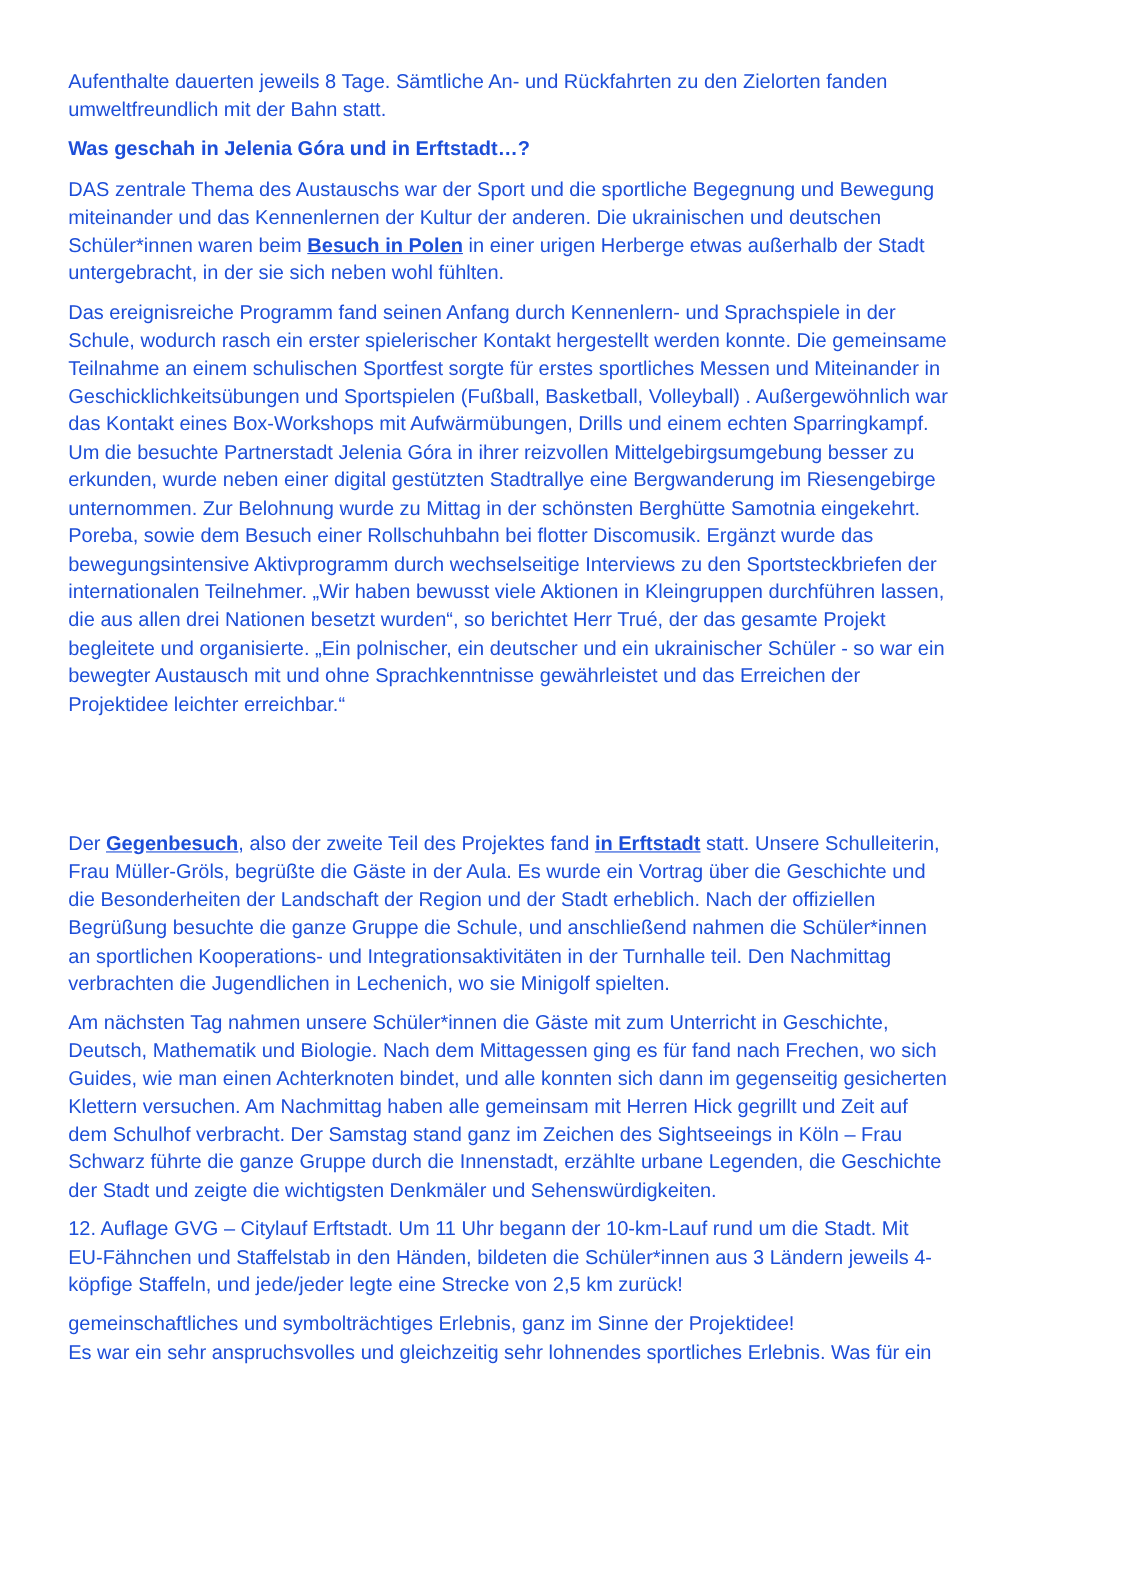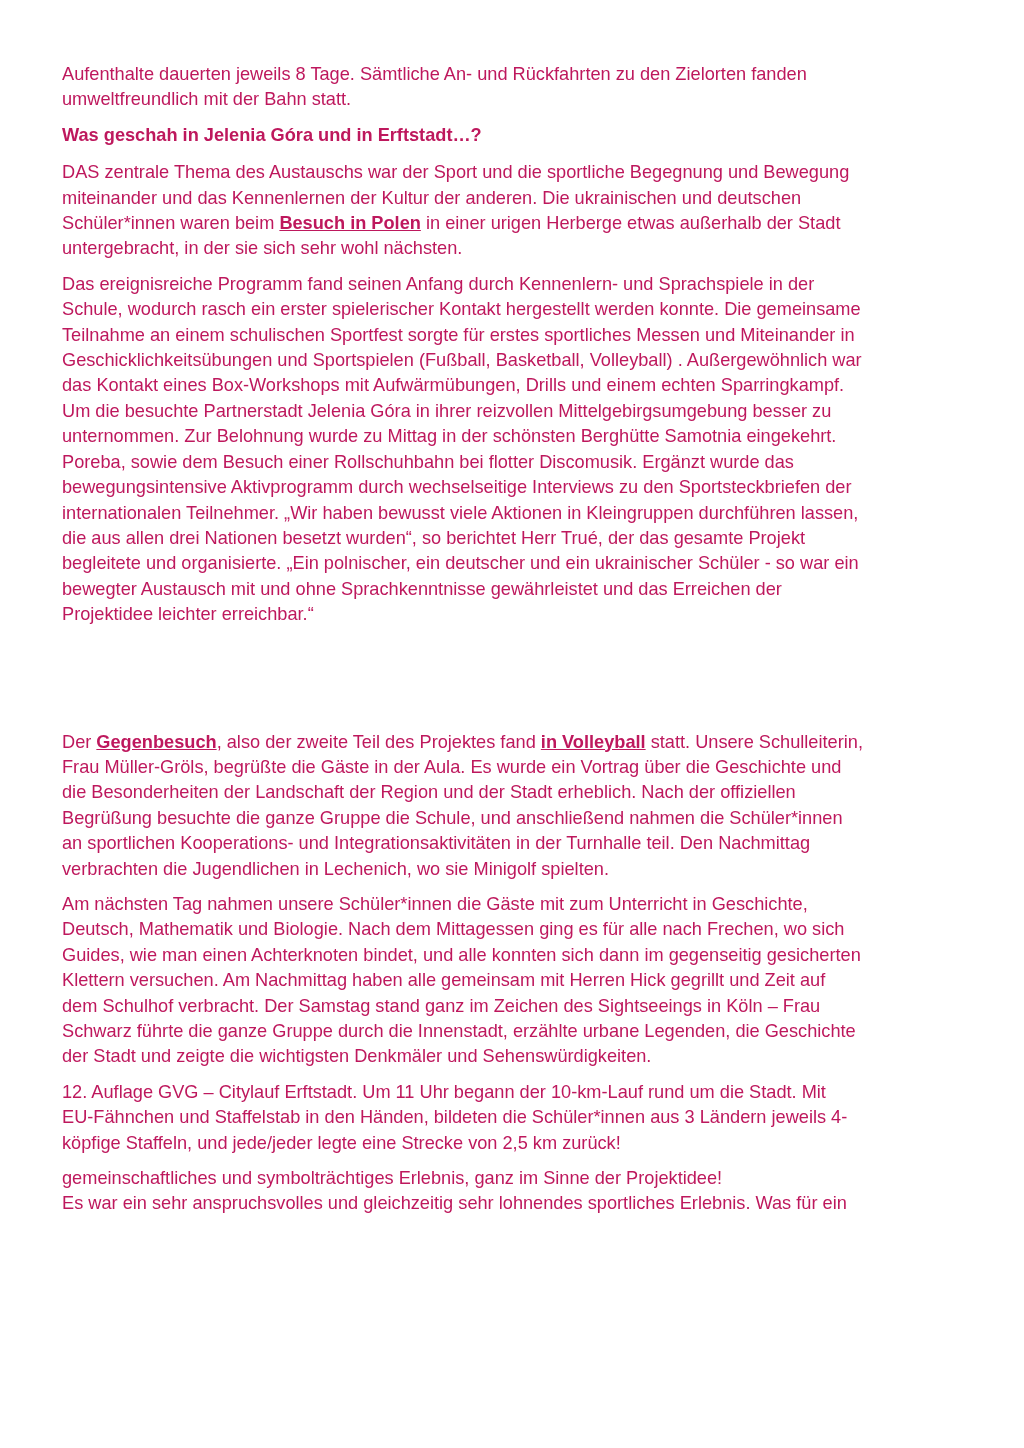--- a/index.html
+++ b/index.html
@@ -1,20 +1,20 @@
 <!DOCTYPE html>
 <html><head>
   <meta charset="utf-8">
   <style>
     html, body { margin: 0; padding: 0; background: #ffffff; }
     body { width: 1024px; height: 1448px; position: relative; overflow: hidden; }
     .page {
       position: absolute; left: 62px; top: 62px; width: 900px;
       font-family: "Liberation Sans", sans-serif;
-      font-size: 18.2px; line-height: 25.4px; color: #be185d;
+      font-size: 18.2px; line-height: 25.4px; color: #1d4ed8;
     }
     .para { margin: 0 0 10px 0; }
     .line { display: block; white-space: nowrap; }
     .heading { font-weight: bold; margin: 0 0 12px 0; }
     .bu { font-weight: bold; text-decoration: underline; }
     .it { font-style: italic; }
     .gap { height: 92px; }
   </style>
 </head>
 <body>
@@ -25,54 +25,55 @@
     <span class="line">Aufenthalte dauerten jeweils 8 Tage. Sämtliche An- und Rückfahrten zu den Zielorten fanden</span>
     <span class="line">umweltfreundlich mit der Bahn statt.</span>
   </p>
 
   <p class="para heading">Was geschah in Jelenia Góra und in Erftstadt…?</p>
 
   <p class="para">
     <span class="line">DAS zentrale Thema des Austauschs war der Sport und die sportliche Begegnung und Bewegung</span>
     <span class="line">miteinander und das Kennenlernen der Kultur der anderen. Die ukrainischen und deutschen</span>
     <span class="line"><span>Schüler*innen waren beim </span><span class="bu">Besuch in Polen</span><span> in einer urigen Herberge etwas außerhalb der Stadt</span></span>
-    <span class="line">untergebracht, in der sie sich sehr wohl nächsten.</span>
+    <span class="line">untergebracht, in der sie sich neben wohl fühlten.</span>
   </p>
 
   <p class="para">
     <span class="line">Das ereignisreiche Programm fand seinen Anfang durch Kennenlern- und Sprachspiele in der</span>
     <span class="line">Schule, wodurch rasch ein erster spielerischer Kontakt hergestellt werden konnte. Die gemeinsame</span>
     <span class="line">Teilnahme an einem schulischen Sportfest sorgte für erstes sportliches Messen und Miteinander in</span>
     <span class="line">Geschicklichkeitsübungen und Sportspielen (Fußball, Basketball, Volleyball) . Außergewöhnlich war</span>
     <span class="line">das Kontakt eines Box-Workshops mit Aufwärmübungen, Drills und einem echten Sparringkampf.</span>
     <span class="line">Um die besuchte Partnerstadt Jelenia Góra in ihrer reizvollen Mittelgebirgsumgebung besser zu</span>
+    <span class="line">erkunden, wurde neben einer digital gestützten Stadtrallye eine Bergwanderung im Riesengebirge</span>
     <span class="line">unternommen. Zur Belohnung wurde zu Mittag in der schönsten Berghütte Samotnia eingekehrt.</span>
     <span class="line">Poreba, sowie dem Besuch einer Rollschuhbahn bei flotter Discomusik. Ergänzt wurde das</span>
     <span class="line">bewegungsintensive Aktivprogramm durch wechselseitige Interviews zu den Sportsteckbriefen der</span>
     <span class="line">internationalen Teilnehmer. „Wir haben bewusst viele Aktionen in Kleingruppen durchführen lassen,</span>
     <span class="line">die aus allen drei Nationen besetzt wurden“, so berichtet Herr Trué, der das gesamte Projekt</span>
     <span class="line">begleitete und organisierte. „Ein polnischer, ein deutscher und ein ukrainischer Schüler - so war ein</span>
     <span class="line">bewegter Austausch mit und ohne Sprachkenntnisse gewährleistet und das Erreichen der</span>
     <span class="line">Projektidee leichter erreichbar.“</span>
   </p>
 
   <div class="gap"></div>
 
   <p class="para">
-    <span class="line"><span>Der </span><span class="bu">Gegenbesuch</span><span>, also der zweite Teil des Projektes fand </span><span class="bu">in Volleyball</span><span> statt. Unsere Schulleiterin,</span></span>
+    <span class="line"><span>Der </span><span class="bu">Gegenbesuch</span><span>, also der zweite Teil des Projektes fand </span><span class="bu">in Erftstadt</span><span> statt. Unsere Schulleiterin,</span></span>
     <span class="line">Frau Müller-Gröls, begrüßte die Gäste in der Aula. Es wurde ein Vortrag über die Geschichte und</span>
     <span class="line">die Besonderheiten der Landschaft der Region und der Stadt erheblich. Nach der offiziellen</span>
     <span class="line">Begrüßung besuchte die ganze Gruppe die Schule, und anschließend nahmen die Schüler*innen</span>
     <span class="line">an sportlichen Kooperations- und Integrationsaktivitäten in der Turnhalle teil. Den Nachmittag</span>
     <span class="line">verbrachten die Jugendlichen in Lechenich, wo sie Minigolf spielten.</span>
   </p>
 
   <p class="para">
     <span class="line">Am nächsten Tag nahmen unsere Schüler*innen die Gäste mit zum Unterricht in Geschichte,</span>
-    <span class="line">Deutsch, Mathematik und Biologie. Nach dem Mittagessen ging es für alle nach Frechen, wo sich</span>
+    <span class="line">Deutsch, Mathematik und Biologie. Nach dem Mittagessen ging es für fand nach Frechen, wo sich</span>
     <span class="line">Guides, wie man einen Achterknoten bindet, und alle konnten sich dann im gegenseitig gesicherten</span>
     <span class="line">Klettern versuchen. Am Nachmittag haben alle gemeinsam mit Herren Hick gegrillt und Zeit auf</span>
     <span class="line">dem Schulhof verbracht. Der Samstag stand ganz im Zeichen des Sightseeings in Köln – Frau</span>
     <span class="line">Schwarz führte die ganze Gruppe durch die Innenstadt, erzählte urbane Legenden, die Geschichte</span>
     <span class="line">der Stadt und zeigte die wichtigsten Denkmäler und Sehenswürdigkeiten.</span>
   </p>
 
   <p class="para">
     <span class="line">12. Auflage GVG – Citylauf Erftstadt. Um 11 Uhr begann der 10-km-Lauf rund um die Stadt. Mit</span>
     <span class="line">EU-Fähnchen und Staffelstab in den Händen, bildeten die Schüler*innen aus 3 Ländern jeweils 4-</span>

